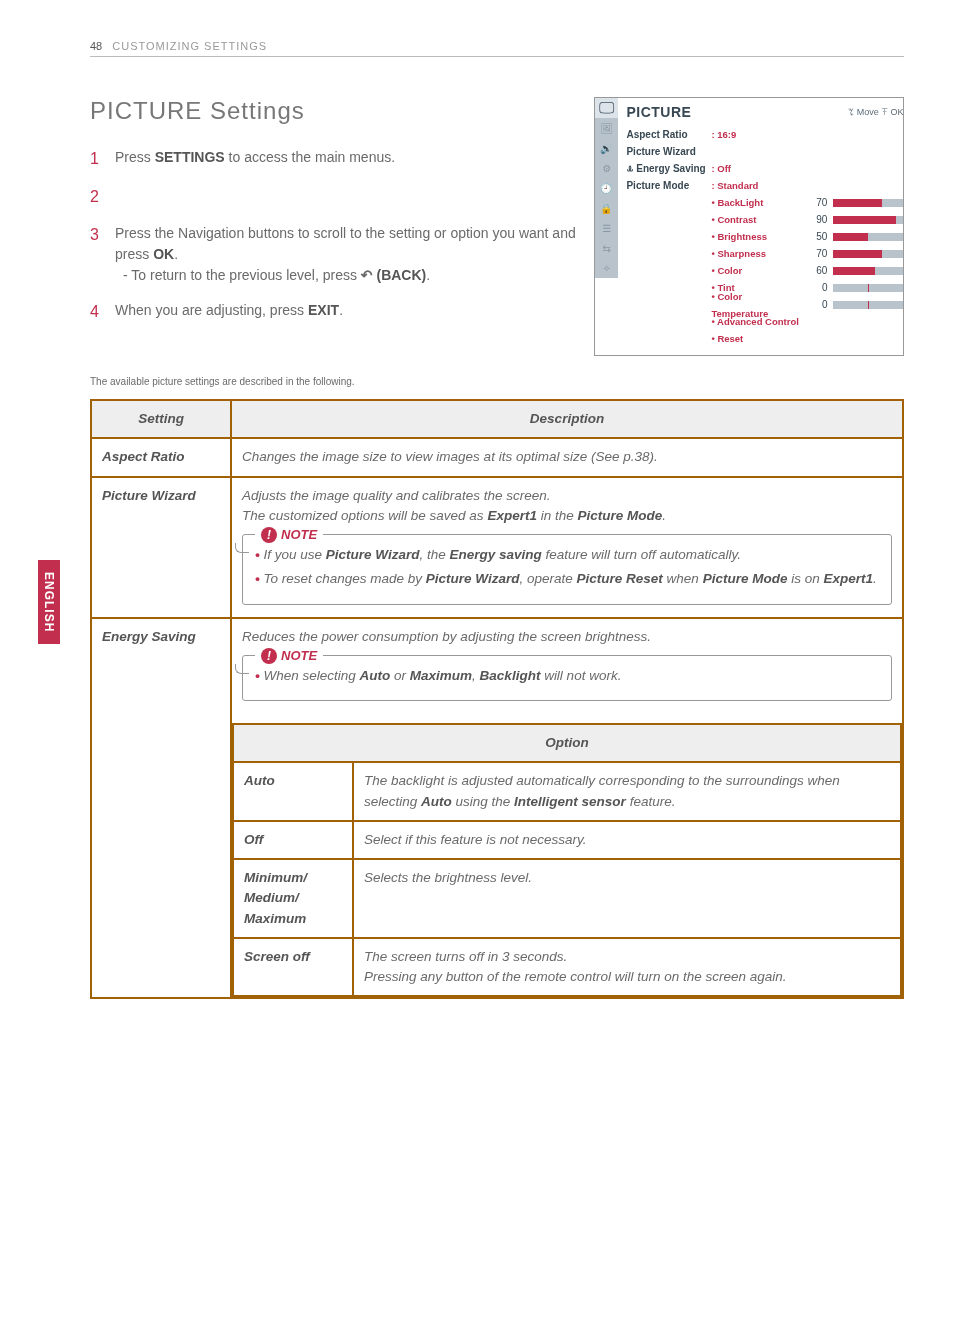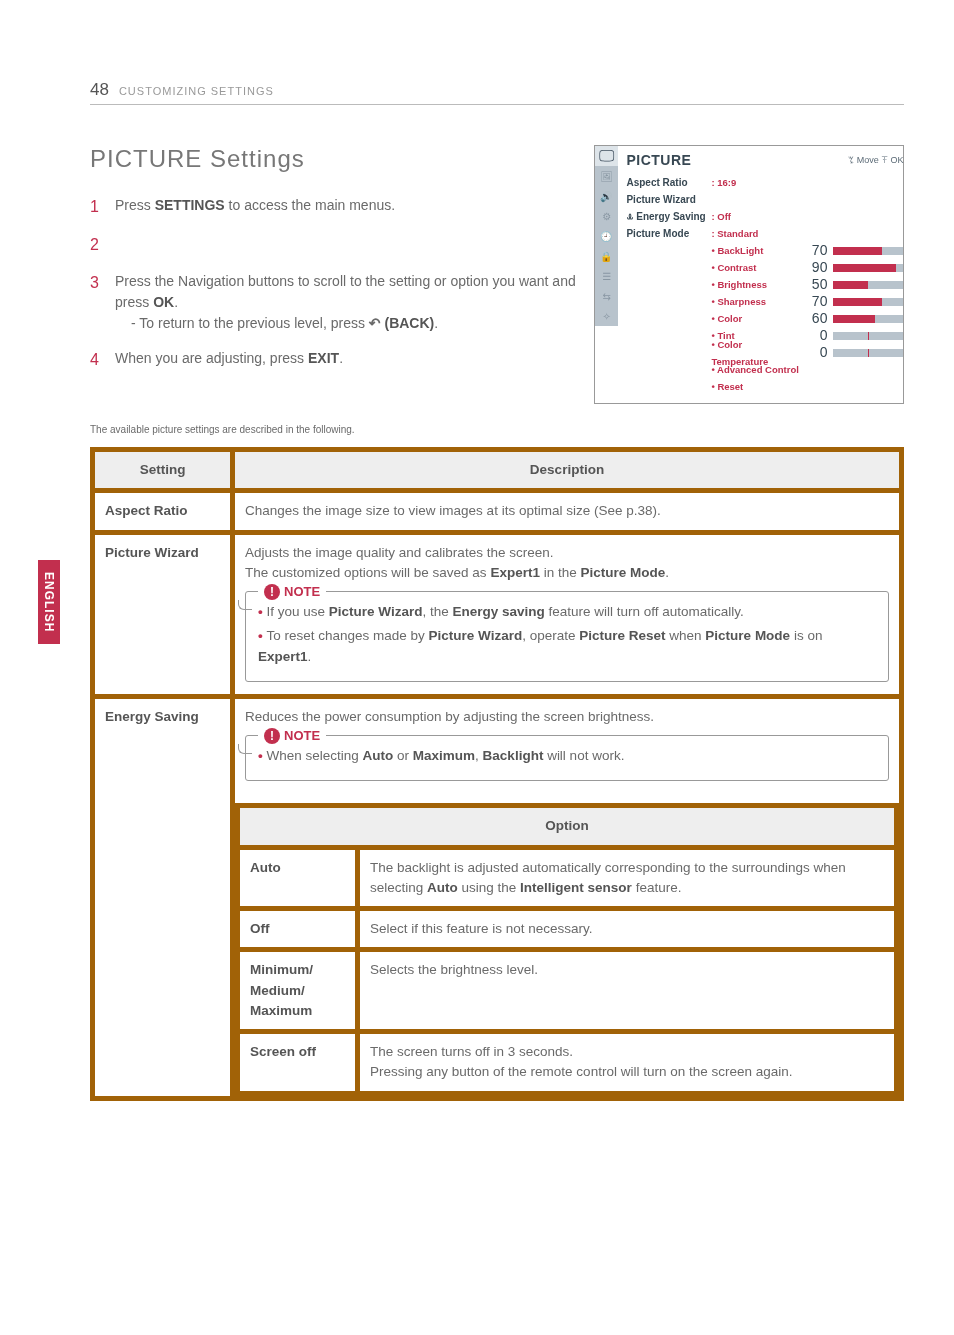--- a/index.html
+++ b/index.html
@@ -1,58 +1,58 @@
 <!DOCTYPE html>
 <html><head>
 <meta charset="utf-8">
 <style>
   * { box-sizing: border-box; margin: 0; padding: 0; }
   body { font-family: Arial, Helvetica, sans-serif; background: #fff; color: #6a6a6a; width: 954px; margin: 0 auto; }
   .page { padding: 40px 50px 50px 90px; position: relative; }
   .header-line { display: flex; align-items: baseline; gap: 10px; border-bottom: 1px solid #bbb; padding-bottom: 4px; margin-bottom: 40px; }
-  .page-num { font-size: 17px; color: #555; font-weight: 400; margin-top: 40px; }
+  .page-num { font-size: 11px; color: #555; font-weight: 400; }
   .header-title { font-size: 11px; letter-spacing: 1px; color: #999; }
   .side-tab { position: absolute; left: 38px; top: 560px; background: #c22f4e; color: #fff; font-size: 12px; font-weight: bold; writing-mode: vertical-rl; padding: 12px 4px; letter-spacing: 1px; }
   .toprow { display: flex; gap: 18px; }
   .leftcol { flex: 1; }
   .section-title { font-size: 24px; color: #777; letter-spacing: 1px; margin-bottom: 22px; font-weight: 400;}
   ol.steps { list-style: none; counter-reset: none; }
   ol.steps li { display: flex; gap: 10px; margin-bottom: 14px; line-height: 1.5; font-size: 14px; }
   .stepnum { color: #c22f4e; font-size: 16px; font-weight: 400; min-width: 15px; }
-  .sub { margin-left: 16px; }
+  .sub { margin-left: 8px; }
   strong.kw { color: #555; font-weight: bold; }
   .back-icon { display: inline-block; font-weight: bold; }
 
   
   .osd { width: 310px; border: 1px solid #999; font-size: 10px; color: #3b4a56; display: flex; background:#fff; }
   .osd-iconcol { width: 30px; background: #fff; display: flex; flex-direction: column; }
   .osd-iconcol .cell { height: 20px; border-bottom: 0; display:flex; align-items:center; justify-content:center; color:#8997a3; background:#b8c3cc;}
   .osd-iconcol .cell.first { background:#dde4e9; color:#425261;}
   .osd-main { flex: 1; padding: 0 10px 8px 8px; }
   .osd-titlebar { display: flex; justify-content: space-between; align-items: center; padding: 6px 0 6px 0; }
   .osd-titlebar .t { font-size: 14px; font-weight: bold; color:#384853; letter-spacing:0.5px;}
   .osd-titlebar .hint { font-size: 9px; color:#5c6b77; }
   .osd-rows { display:flex; }
   .osd-labels { width: 85px; }
   .osd-labels div { height: 17px; line-height:17px; font-weight:bold; color:#384853; font-size:10px;}
   .osd-values { flex:1; }
   .osd-values .vr { height: 17px; line-height:17px; display:flex; align-items:center; gap:6px; font-size:10px;}
   .osd-values .vr .lab { color:#c22f4e; font-weight:bold; width: 90px; font-size:9.5px;}
-  .osd-values .vr .num { color:#384853; width: 20px; text-align:right; font-size:14px;}
+  .osd-values .vr .num { color:#384853; width: 20px; text-align:right; font-size:10px;}
   .bar { width: 70px; height:8px; background: linear-gradient(#b8c3cc,#b8c3cc); position:relative; }
   .bar .fill { position:absolute; left:0; top:0; height:100%; background:#c22f4e; }
   .bar.center { background:#b8c3cc; }
   .bar.center .fill { left:50%; width:1px; background:#c22f4e;}
   .osd-monitor { font-size:16px; color:#9aa7b1; padding:2px 4px;}
 
   .intro { font-size:10px; margin: 20px 0 12px 0; }
 
   
   table.settings { width:100%; border-collapse: collapse; font-size:13.5px; }
-  table.settings th, table.settings td { border:5px solid #a16207; padding:8px 10px; vertical-align: top; line-height:1.5; }
+  table.settings th, table.settings td { border:2px solid #a16207; padding:8px 10px; vertical-align: top; line-height:1.5;font-style:italic; }
   table.settings th { background:#eee; color:#555; font-weight:bold; text-align:center; }
   table.settings td.rowhead { font-weight:bold; color:#555; width:140px; }
   .note-box { border:1px solid #999; border-radius:3px; margin:8px 0 4px 0; padding:10px 12px 10px 12px; position:relative; }
   .note-title { position:absolute; top:-10px; left:12px; background:#fff; padding:0 6px; color:#c22f4e; font-weight:bold; font-size:13px; display:flex; align-items:center; gap:4px;}
   .note-icn { width:16px; height:16px; border-radius:50%; background:#c22f4e; color:#fff; display:inline-flex; align-items:center; justify-content:center; font-size:12px; font-weight:bold;}
   .note-line { position:absolute; top:8px; left:-8px; width:14px; height:10px; border-left:1px solid #999; border-bottom:1px solid #999; border-bottom-left-radius:6px;}
   ul.bul { list-style:none; padding-left:0;}
   ul.bul li::before { content:"• "; color:#c22f4e; font-weight:bold;}
   ul.bul li { margin-bottom:4px; }
 

